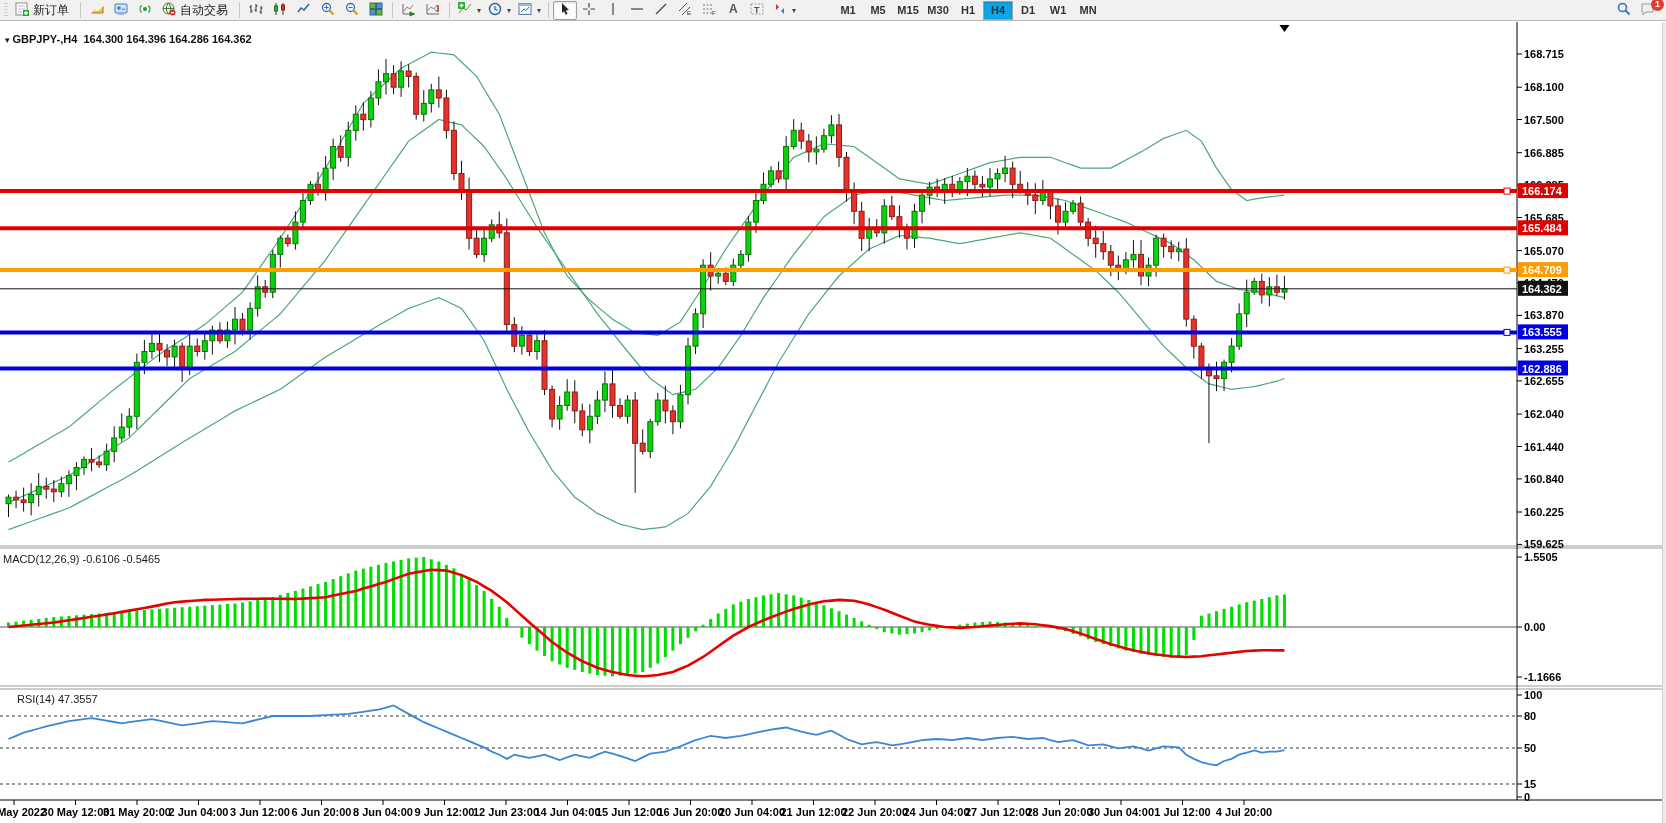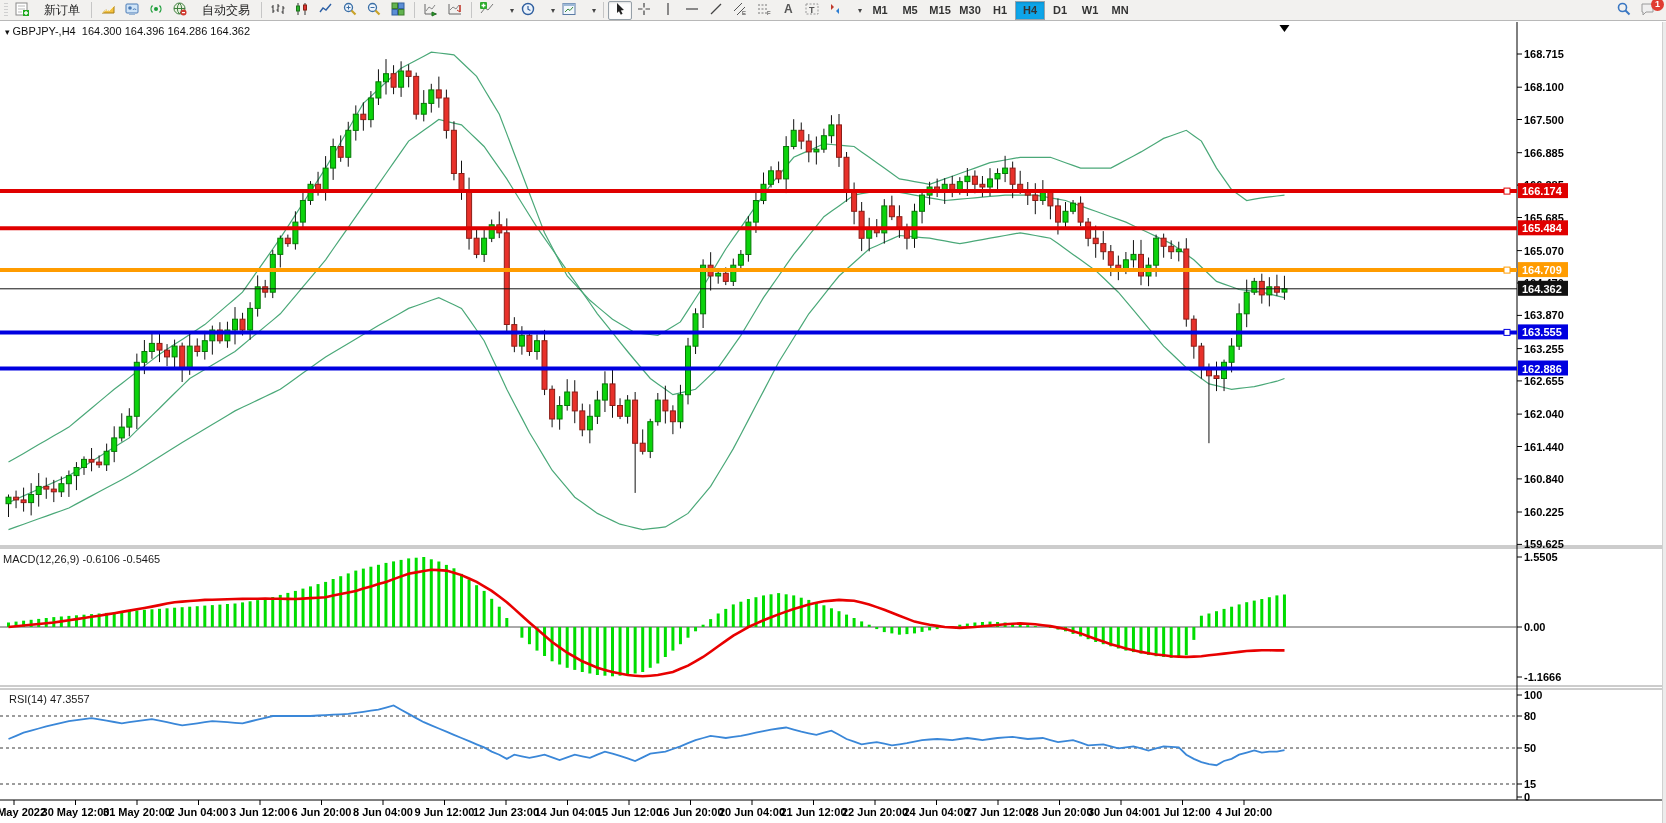--- a/index.html
+++ b/index.html
@@ -1,36 +1,36 @@
 <!DOCTYPE html>
 <html><head>
 <meta charset="utf-8">
 <style>
   html,body{margin:0;padding:0;background:#e8e8e8;font-family:"Liberation Sans","DejaVu Sans",sans-serif;}
   #app{position:relative;width:1666px;height:823px;background:#ffffff;overflow:hidden;}
   
   #toolbar{position:absolute;left:0;top:0;width:1666px;height:21px;background:#f2f1ef;border-bottom:1px solid #b8b8b8;display:flex;align-items:center;box-sizing:border-box;padding-left:2px;}
   .tb-grip{width:4px;height:15px;margin:0 2px;background-image:repeating-linear-gradient(#cfcfcf 0 1px,transparent 1px 3px);}
   .tb-sep{width:1px;height:16px;background:#c6c6c6;margin:0 4px;}
-  .tb-btn{height:19px;min-width:24px;display:flex;align-items:center;justify-content:center;gap:14px;padding:0 2px;border:1px solid transparent;border-radius:2px;font-size:12px;color:#222;cursor:default;box-sizing:border-box;}
+  .tb-btn{height:19px;min-width:24px;display:flex;align-items:center;justify-content:center;gap:3px;padding:0 2px;border:1px solid transparent;border-radius:2px;font-size:12px;color:#222;cursor:default;box-sizing:border-box;}
   .tb-btn.labeled{padding:0 6px 0 3px;}
   .tb-btn.pressed{border:1px solid #96a0a8;background:#fdfdfd;box-shadow:inset 0 1px 2px rgba(0,0,0,.12);}
   .tb-btn .dd{font-size:8px;color:#444;margin-left:1px;}
-  .tf-group{display:flex;}
+  .tf-group{display:flex;margin-left:34px;}
   .tf-btn{height:19px;min-width:30px;display:flex;align-items:center;justify-content:center;font-size:11px;font-weight:700;color:#333;border:1px solid transparent;box-sizing:border-box;}
   .tf-btn.active{border:1px solid #9aa4ac;background:#0ea5e9;box-shadow:inset 0 1px 2px rgba(0,0,0,.15);}
   #tb-right{margin-left:auto;display:flex;align-items:center;margin-right:6px;}
   .badge-dot{position:absolute;right:-5px;top:-4px;width:13px;height:13px;border-radius:50%;background:#e03c31;color:#fff;font-size:9px;font-weight:700;display:flex;align-items:center;justify-content:center;}
   
   #chartwrap{position:absolute;left:0;top:22px;width:1666px;height:801px;background:#fff;}
   #chart-svg{position:absolute;left:0;top:0;}
-  #chart-title{position:absolute;left:5px;top:3px;font-size:11px;font-weight:400;color:#111;white-space:nowrap;}
+  #chart-title{position:absolute;left:5px;top:11px;font-size:11px;font-weight:700;color:#111;white-space:nowrap;}
   #chart-title .caret{font-size:9px;margin-right:3px;}
   #macd-label{position:absolute;left:3px;top:531px;font-size:11px;color:#1a1a1a;white-space:nowrap;}
-  #rsi-label{position:absolute;left:9px;top:671px;font-size:11px;color:#1a1a1a;white-space:nowrap;}
+  #rsi-label{position:absolute;left:17px;top:671px;font-size:11px;color:#1a1a1a;white-space:nowrap;}
   #right-strip{position:absolute;left:1662px;top:0;width:4px;height:801px;background:#ececec;border-left:1px solid #d0d0d0;box-sizing:border-box;}
   text{font-family:"Liberation Sans","DejaVu Sans",sans-serif;}
 </style>
 </head>
 <body>
 
 <div id="app">
   <div id="toolbar">
       <div class="tb-grip"></div>
       <div class="tb-btn labeled">

